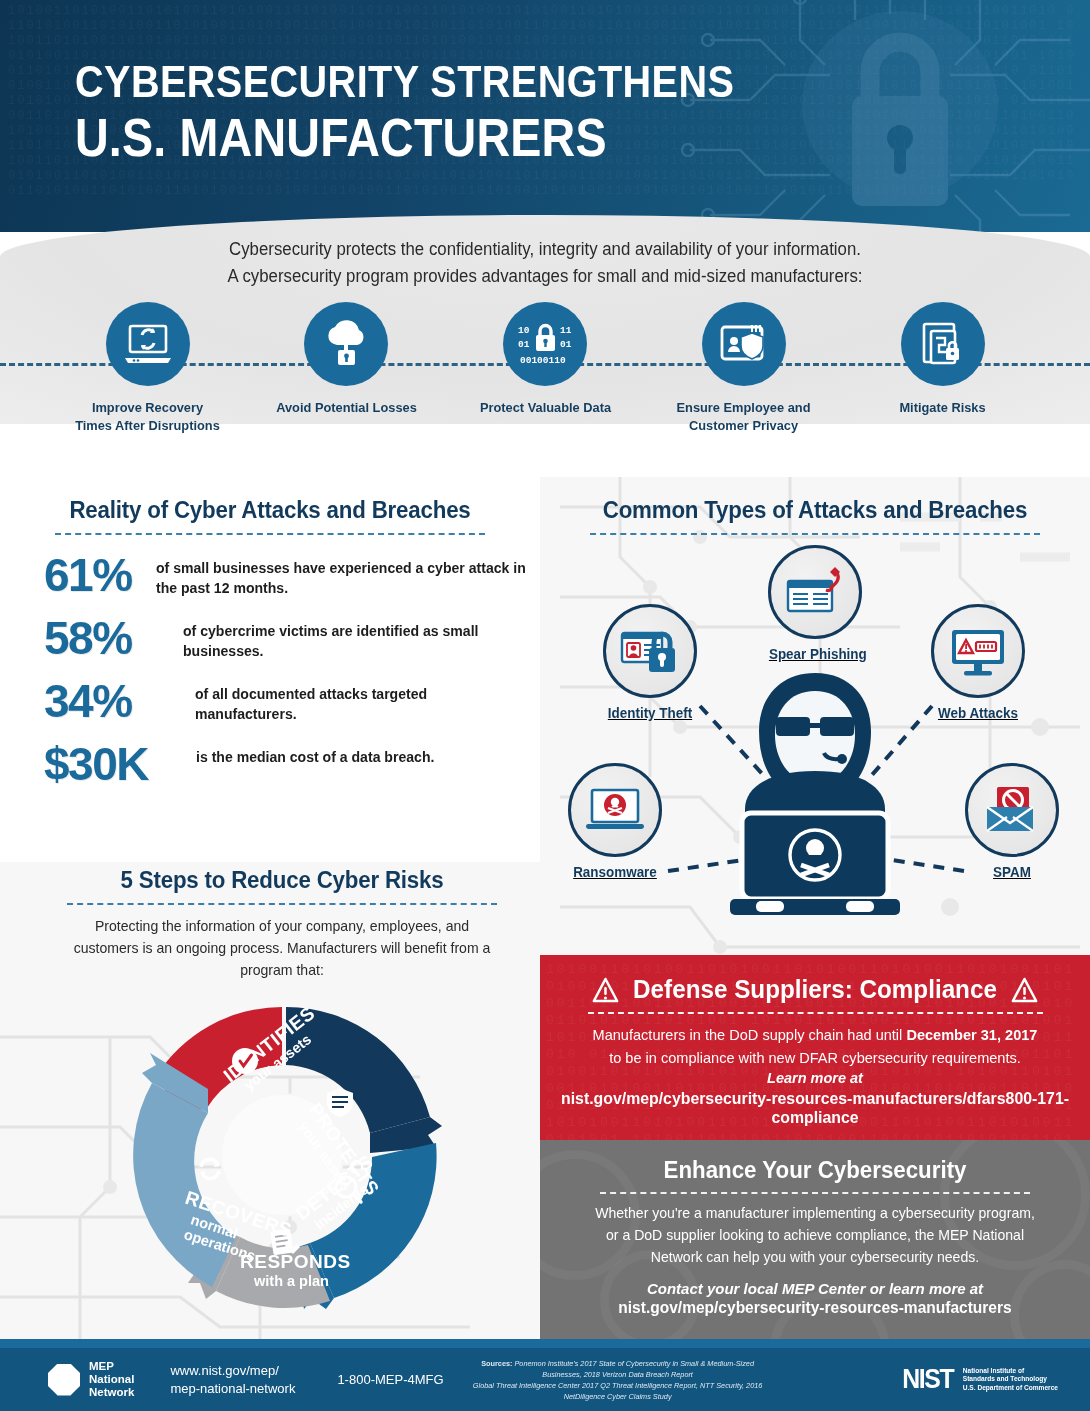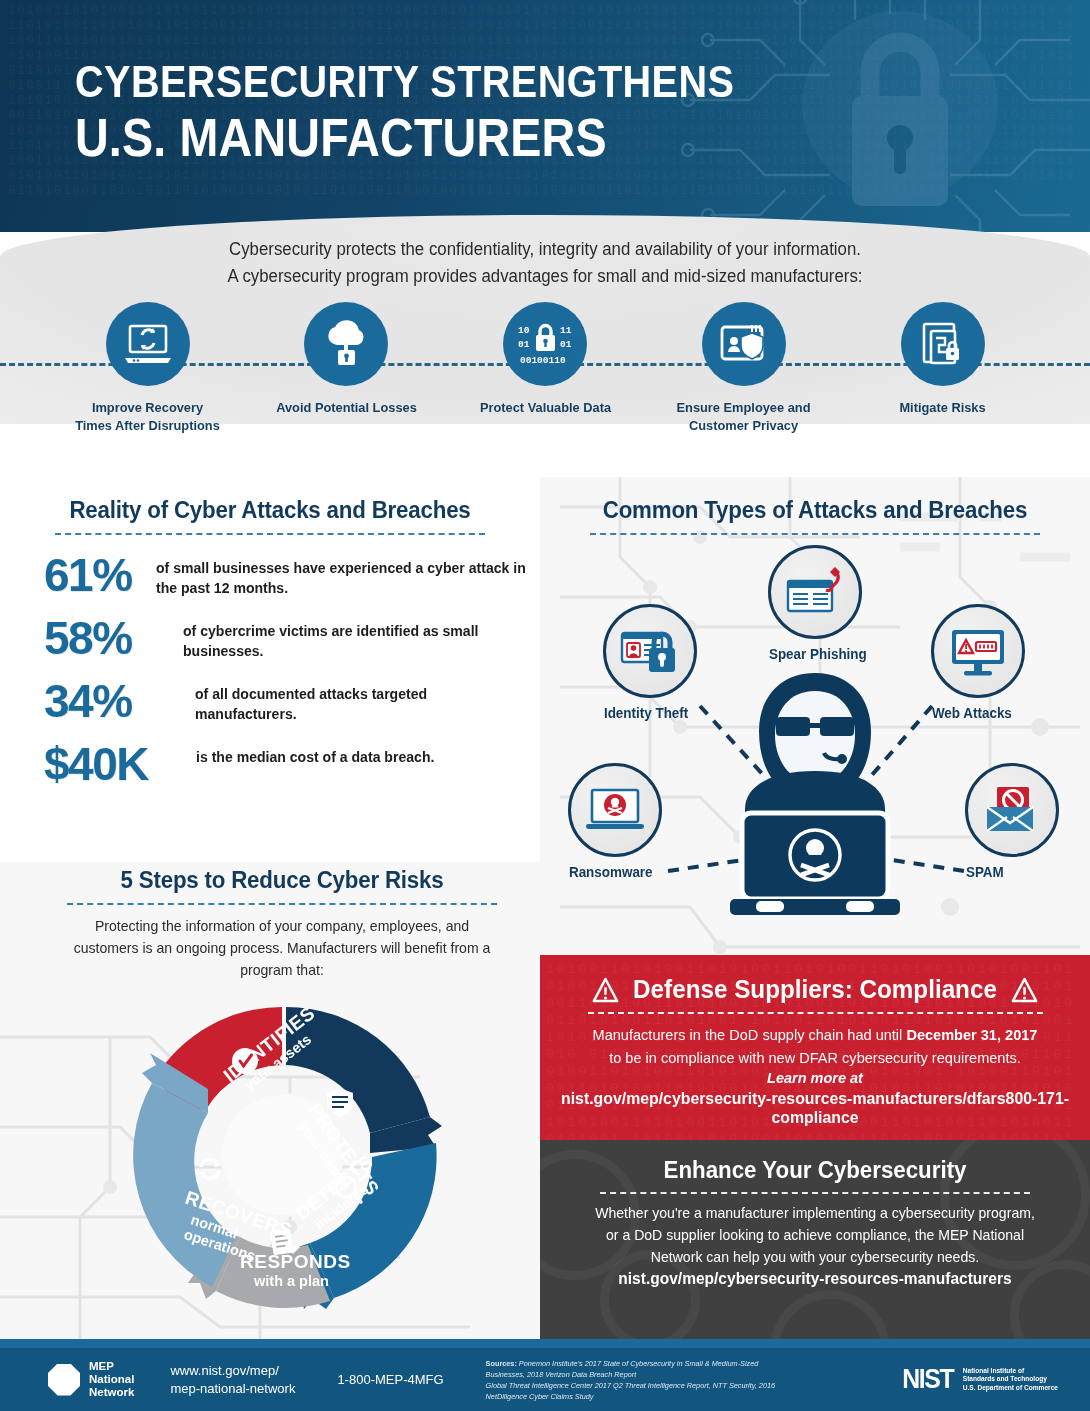--- a/index.html
+++ b/index.html
@@ -96,21 +96,21 @@
   }
   .stat-desc {
     color:#1d1d1d; font-size:14.5px; line-height:20px; font-weight:700; padding-top:6px;
     transform:scaleX(.97); transform-origin:left;
   }
 
   
   .attacks { position:absolute; left:540px; top:20px; width:550px; height:440px; z-index:3; }
   .att-rule { margin:9px auto 0; width:450px; border-top:2.5px dashed #1b6a9c; opacity:.85; }
   .att-stage { position:relative; width:550px; height:380px; margin-top:6px; }
-  .att-node { position:absolute; width:96px; text-align:left; }
+  .att-node { position:absolute; width:96px; text-align:center;text-decoration:underline; }
   .att-circle {
     width:94px; height:94px; border-radius:50%;
     background:radial-gradient(circle at 38% 32%, #f2f2f2 0%, #e2e2e2 100%);
     border:3px solid #123a5c; display:flex; align-items:center; justify-content:center;
     margin:0 auto;
   }
   .att-label {
     margin-top:7px; color:#123a5c; font-weight:700; font-size:14px; white-space:nowrap;
     transform:scaleX(.96);
   }
@@ -147,21 +147,21 @@
     font-weight:700; margin-top:1px;
   }
   .comp-url {
     position:relative; text-align:center; color:#fff; font-size:16.5px; font-weight:700; margin-top:3px;
     transform:scaleX(.96);
   }
 
   
   .enh {
     position:absolute; left:540px; top:663px; width:550px; height:199px;
-    background:#404040; overflow:hidden; z-index:3;
+    background:#737373; overflow:hidden; z-index:3;
   }
   .gear { position:absolute; border-radius:50%; border:9px solid rgba(255,255,255,.045); }
   .enh-title {
     position:relative; text-align:center; color:#fff; font-weight:700; font-size:23px; padding-top:17px;
     transform:scaleX(.97);
   }
   .enh-rule { position:relative; margin:8px auto 0; width:430px; border-top:2.5px dashed rgba(255,255,255,.9); }
   .enh-body {
     position:relative; text-align:center; color:#fff; font-size:14.5px; line-height:22px; margin-top:8px;
     padding:0 40px; transform:scaleX(.97);
@@ -185,22 +185,22 @@
   }
   .mep-logo { display:flex; align-items:center; margin-left:48px; gap:9px; }
   .mep-oct {
     width:32px; height:32px; background:#fff;
     clip-path:polygon(30% 0,70% 0,100% 30%,100% 70%,70% 100%,30% 100%,0 70%,0 30%);
   }
   .mep-txt { color:#fff; font-weight:700; font-size:11.5px; line-height:13px; }
   .f-url { color:#fff; font-size:13px; line-height:18px; margin-left:36px; }
   .f-phone { color:#fff; font-size:13px; margin-left:42px; }
   .f-sources {
-    color:#dfe9f1; font-size:7.3px; line-height:11px; margin-left:42px; width:300px;
-    font-style:italic; text-align:left;
+    color:#dfe9f1; font-size:7.3px; line-height:11px; margin-left:24px; width:300px;
+    font-style:italic; text-align:center;
   }
   .f-sources b { font-style:normal; }
   .nist-logo { display:flex; align-items:center; gap:7px; margin-left:auto; margin-right:32px; }
   .nist-word { color:#fff; font-weight:700; font-size:27px; letter-spacing:-1.5px; transform:scaleX(.92); }
   .nist-sub { color:#fff; font-size:6.6px; line-height:8.4px; font-weight:700; }
 
   .wheel-wrap { position:relative; width:340px; height:330px; margin:10px auto 0; }
 </style>
 </head>
 <body>
@@ -396,21 +396,21 @@
       </div>
       <div class="stat-row">
         <div class="stat-num">58%</div>
         <div class="stat-desc">of cybercrime victims are identified as small businesses.</div>
       </div>
       <div class="stat-row">
         <div class="stat-num">34%</div>
         <div class="stat-desc">of all documented attacks targeted manufacturers.</div>
       </div>
       <div class="stat-row">
-        <div class="stat-num">$40K</div>
+        <div class="stat-num">$30K</div>
         <div class="stat-desc">is the median cost of a data breach.</div>
       </div>
     </div>
 
     <div class="attacks">
       <div class="sec-title">Common Types of Attacks and Breaches</div>
       <div class="att-rule"></div>
 
       <div class="att-stage">
 
@@ -646,20 +646,21 @@
 
     <div class="enh">
       <div class="gear" style="left:-30px; top:10px; width:130px; height:130px;"></div>
       <div class="gear" style="left:60px; top:110px; width:100px; height:100px;"></div>
       <div class="gear" style="left:400px; top:-20px; width:150px; height:150px;"></div>
       <div class="gear" style="left:470px; top:120px; width:110px; height:110px;"></div>
       <div class="gear" style="left:230px; top:150px; width:120px; height:120px;"></div>
       <div class="enh-title">Enhance Your Cybersecurity</div>
       <div class="enh-rule"></div>
       <div class="enh-body">Whether you're a manufacturer implementing a cybersecurity program, or a DoD supplier looking to achieve compliance, the MEP National Network can help you with your cybersecurity needs.</div>
+      <div class="enh-contact">Contact your local MEP Center or learn more at</div>
       <div class="enh-url">nist.gov/mep/cybersecurity-resources-manufacturers</div>
     </div>
   </div>
 
   <div class="footer-strip"></div>
   <div class="footer">
     <div class="mep-logo">
       <div class="mep-oct"></div>
       <div class="mep-txt">
         <div>MEP</div>

